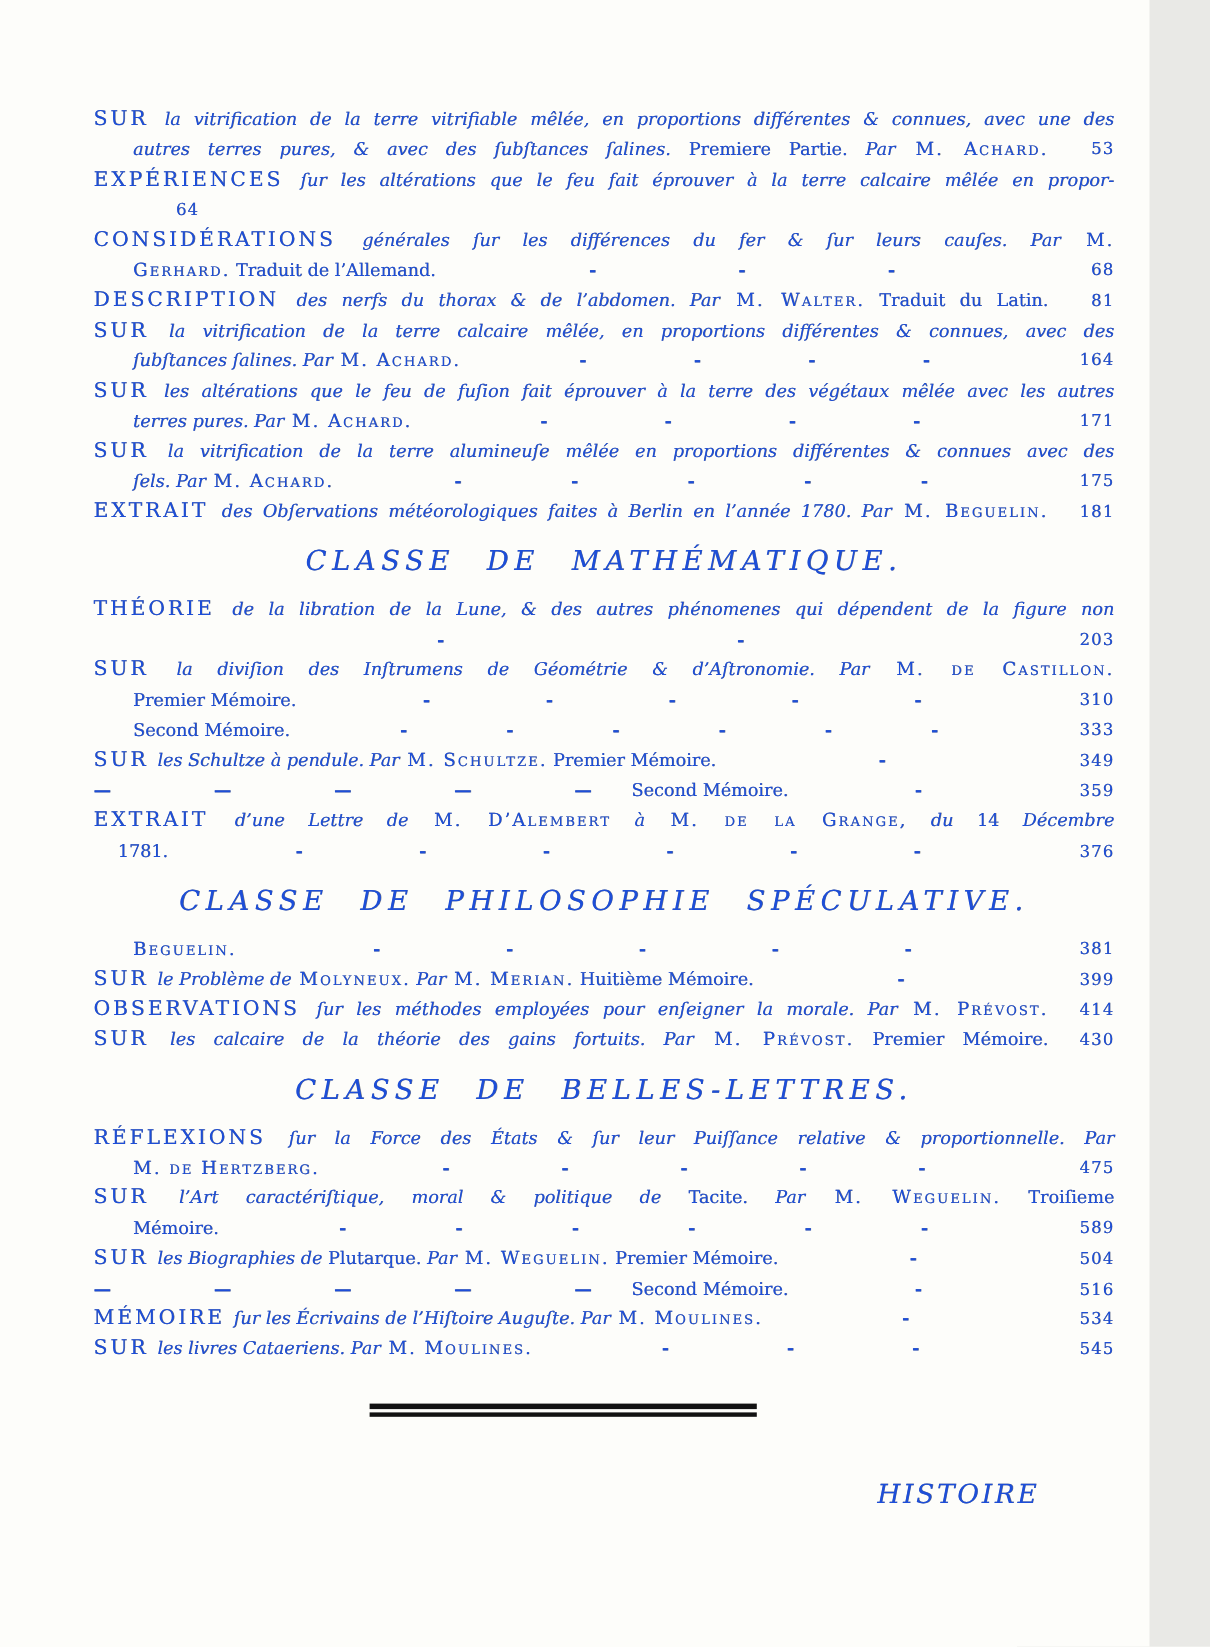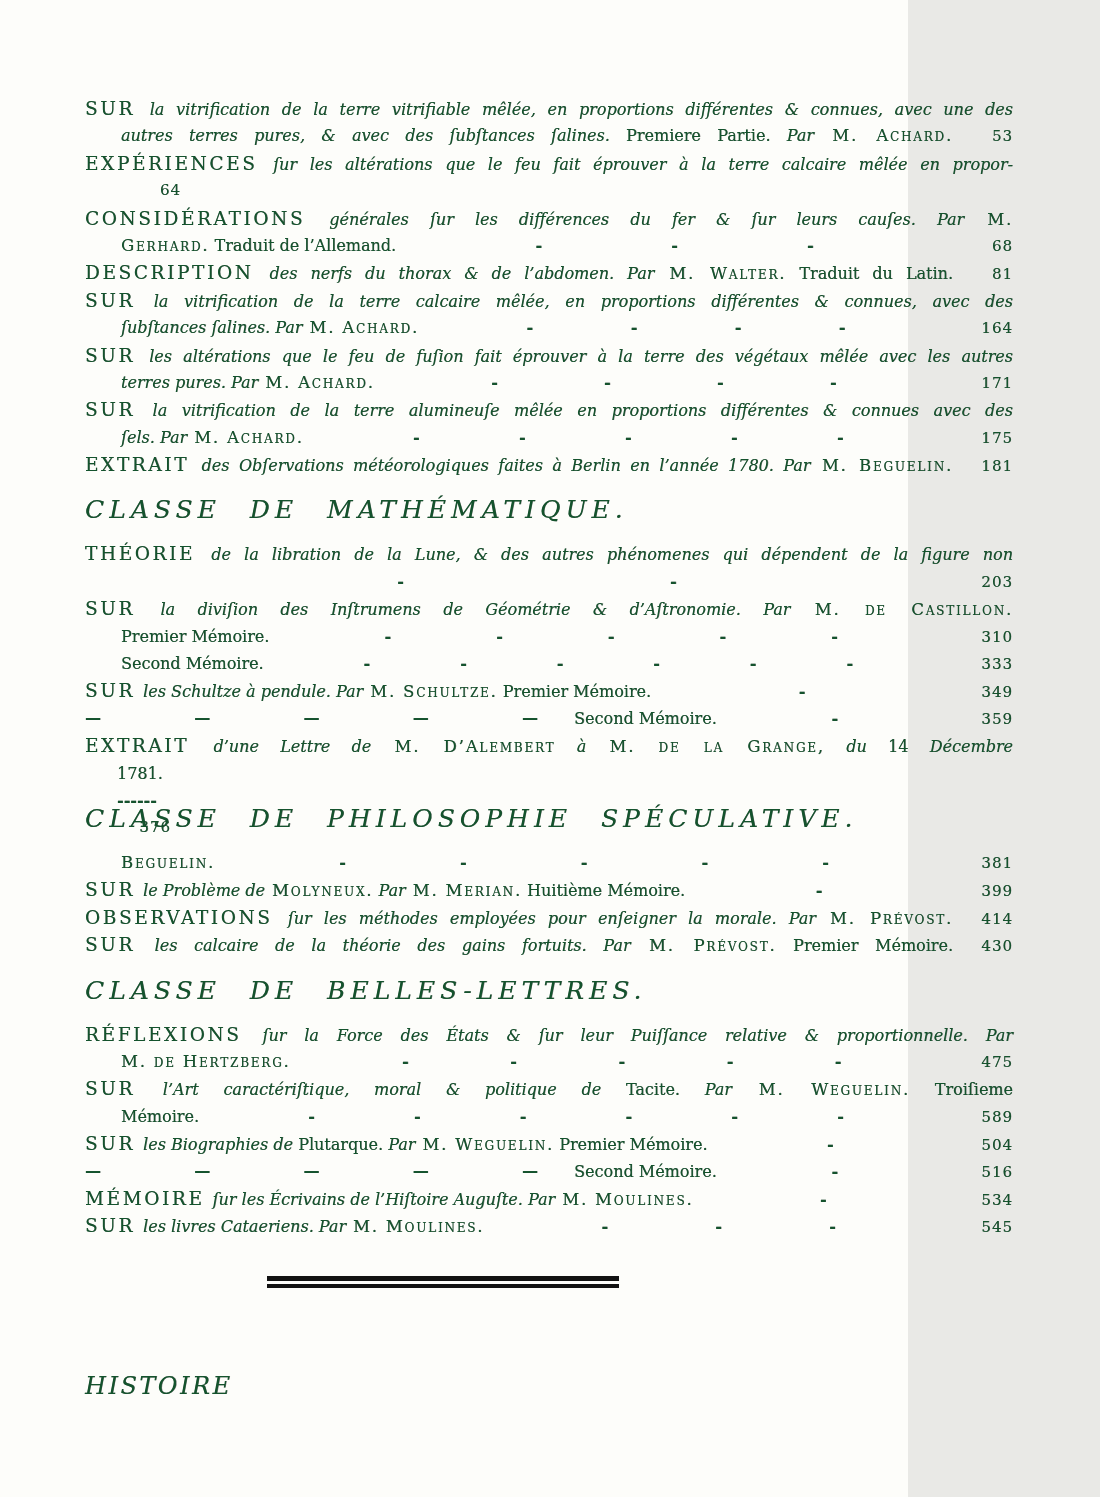--- a/index.html
+++ b/index.html
@@ -2,62 +2,62 @@
 <html><head>
 <meta charset="utf-8">
 <style>
   html,body{margin:0;padding:0;}
   body{
     width:1100px;height:1497px;overflow:hidden;
     background:#e9e9e6;
     font-family:"DejaVu Serif","Liberation Serif",serif;
   }
   .sheet{
-    position:relative;width:908px;height:1497px;box-sizing:border-box;
-    background:#fdfdfa;color:#14532d;
+    position:relative;width:1045px;height:1497px;box-sizing:border-box;
+    background:#fdfdfa;color:#1d4ed8;
     padding:95px 87px 0 85px;
   }
   .toc{width:928px;}
   .line{
     display:flex;align-items:baseline;
     font-size:16px;line-height:27.4px;height:27.4px;
     text-shadow:0.3px 0 0 rgba(20,20,20,.55);
   }
   .ind0{padding-left:0;}
-  .ind1{padding-left:36px;}
-  .ind2{padding-left:22px;flex-direction:column;}
+  .ind1{padding-left:36px;align-items:center;}
+  .ind2{padding-left:22px;}
   .content{flex:0 1 auto;white-space:normal;min-width:0;}
   .content.j{flex:1 1 auto;text-align:justify;text-align-last:justify;}
   .ld{font-size:18.5px;letter-spacing:2.6px;margin-right:3px;}
   .it{font-style:italic;}
   .rm{font-style:normal;}
   .sc{font-variant-caps:small-caps;letter-spacing:1.8px;font-size:16.5px;}
   .fill{
     display:flex;flex:1 1 60px;justify-content:space-evenly;
     margin:0 10px;font-weight:bold;
   }
   .pre{
     display:flex;flex:2.9 1 0;justify-content:space-between;
     margin-right:36px;font-weight:bold;letter-spacing:0;
   }
   .page{
     min-width:54px;text-align:right;font-size:15px;letter-spacing:1px;
     margin-left:6px;
   }
   .heading{
-    text-align:left;font-style:italic;
+    text-align:center;font-style:italic;
     font-size:25px;line-height:34px;
     letter-spacing:5px;word-spacing:16px;
     margin:15px 0 13px;
     text-shadow:0.3px 0 0 rgba(20,20,20,.55);
   }
   .rule{width:352px;margin:36px auto 0;transform:translateX(-10px);}
   .rule .r1{height:5px;background:#121212;}
   .rule .r2{height:4px;background:#121212;margin-top:3px;}
-  .catchword-row{margin-top:84px;padding-right:13px;}
+  .catchword-row{margin-top:56px;text-align:right;padding-right:13px;}
   .catchword{
     font-style:italic;font-size:24px;letter-spacing:2.5px;
     text-shadow:0.3px 0 0 rgba(20,20,20,.55);
   }
 </style>
 </head>
 <body>
 
 <div class="sheet">
   <div class="toc">

